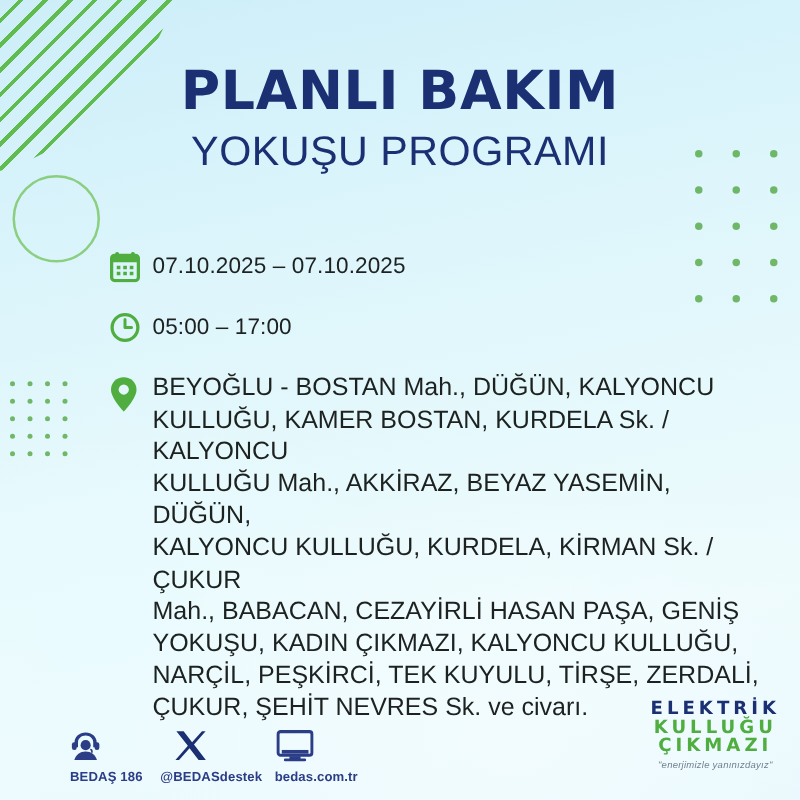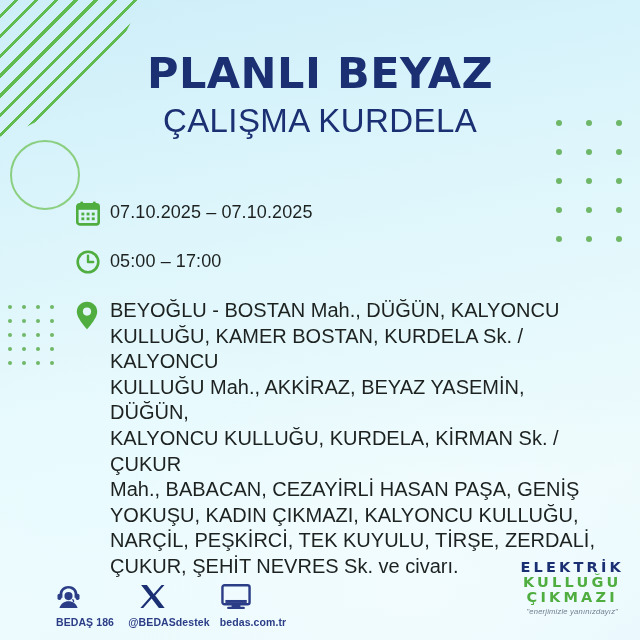--- a/index.html
+++ b/index.html
@@ -47,21 +47,21 @@
     font-size:43px;line-height:1.02;font-weight:bold;
     letter-spacing:.5px;color:#1b2f73;margin:0;
   }
   .t2{
     font-family:"Liberation Sans","DejaVu Sans",sans-serif;
     font-size:33px;line-height:1.15;font-weight:normal;
     letter-spacing:.4px;color:#1b2f73;margin:6px 0 0 0;
   }
 
   
-  .info{position:absolute;left:76px;top:200px;width:520px;}
+  .info{position:absolute;left:88px;top:200px;width:520px;}
   .row{display:flex;align-items:flex-start;margin-bottom:18px;}
   .row .ico{
     flex:0 0 34px;width:34px;height:30px;display:flex;
     align-items:flex-start;justify-content:flex-start;padding-top:1px;
   }
   .row .txt{
     flex:1 1 auto;color:#1d2220;font-size:17.5px;line-height:1.0;
     padding-top:3px;letter-spacing:.1px;
   }
   .row.addr{margin-bottom:0;}
@@ -139,22 +139,22 @@
       <i style="left: 60px; top: 58px;"></i>
       <i style="left: 0px; top: 87px;"></i>
       <i style="left: 30px; top: 87px;"></i>
       <i style="left: 60px; top: 87px;"></i>
       <i style="left: 0px; top: 116px;"></i>
       <i style="left: 30px; top: 116px;"></i>
       <i style="left: 60px; top: 116px;"></i>
     </div>
 
   <div class="titles">
-    <div class="t1">PLANLI BEYAZ</div>
-    <div class="t2">ÇALIŞMA KURDELA</div>
+    <div class="t1">PLANLI BAKIM</div>
+    <div class="t2">YOKUŞU PROGRAMI</div>
   </div>
 
   <div class="info">
 
     <div class="row date">
       <span class="ico">
         <svg width="24" height="25" viewBox="0 0 24 25" aria-hidden="true">
           <rect x="4.2" y="0.5" width="3" height="5" rx="1.3" fill="#4fae3f"></rect>
           <rect x="16.8" y="0.5" width="3" height="5" rx="1.3" fill="#4fae3f"></rect>
           <rect x="1.3" y="3.2" width="21.4" height="20.2" rx="2.4" fill="none" stroke="#4fae3f" stroke-width="2.6"></rect>

